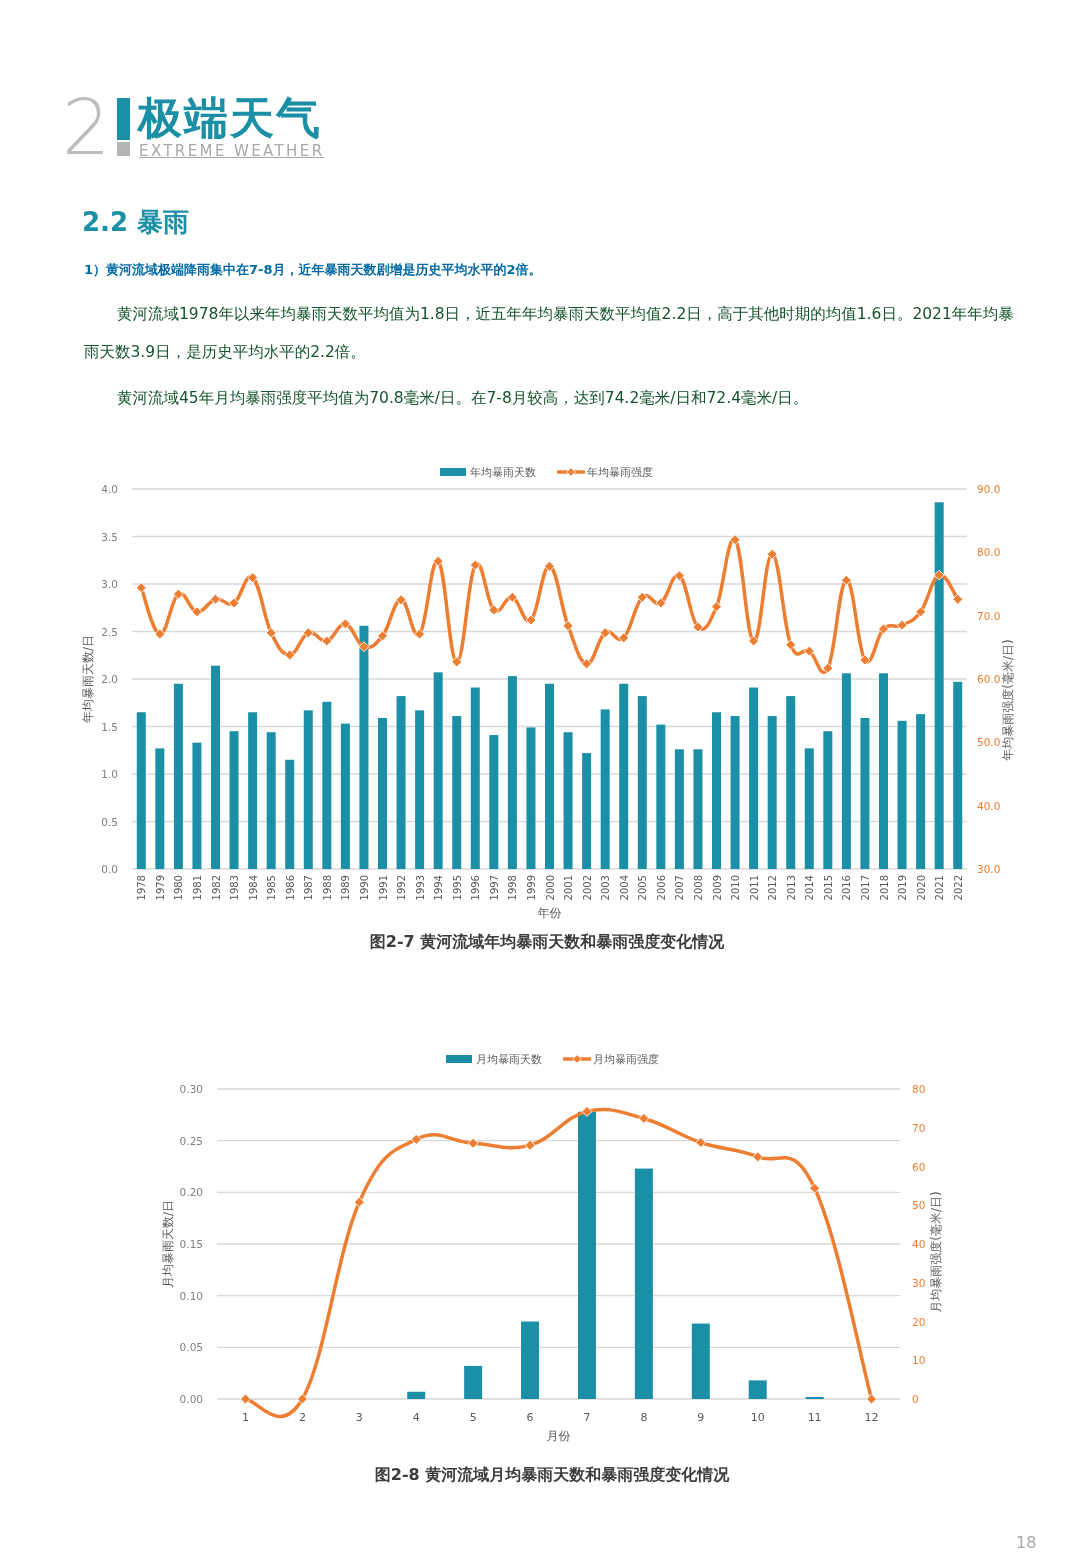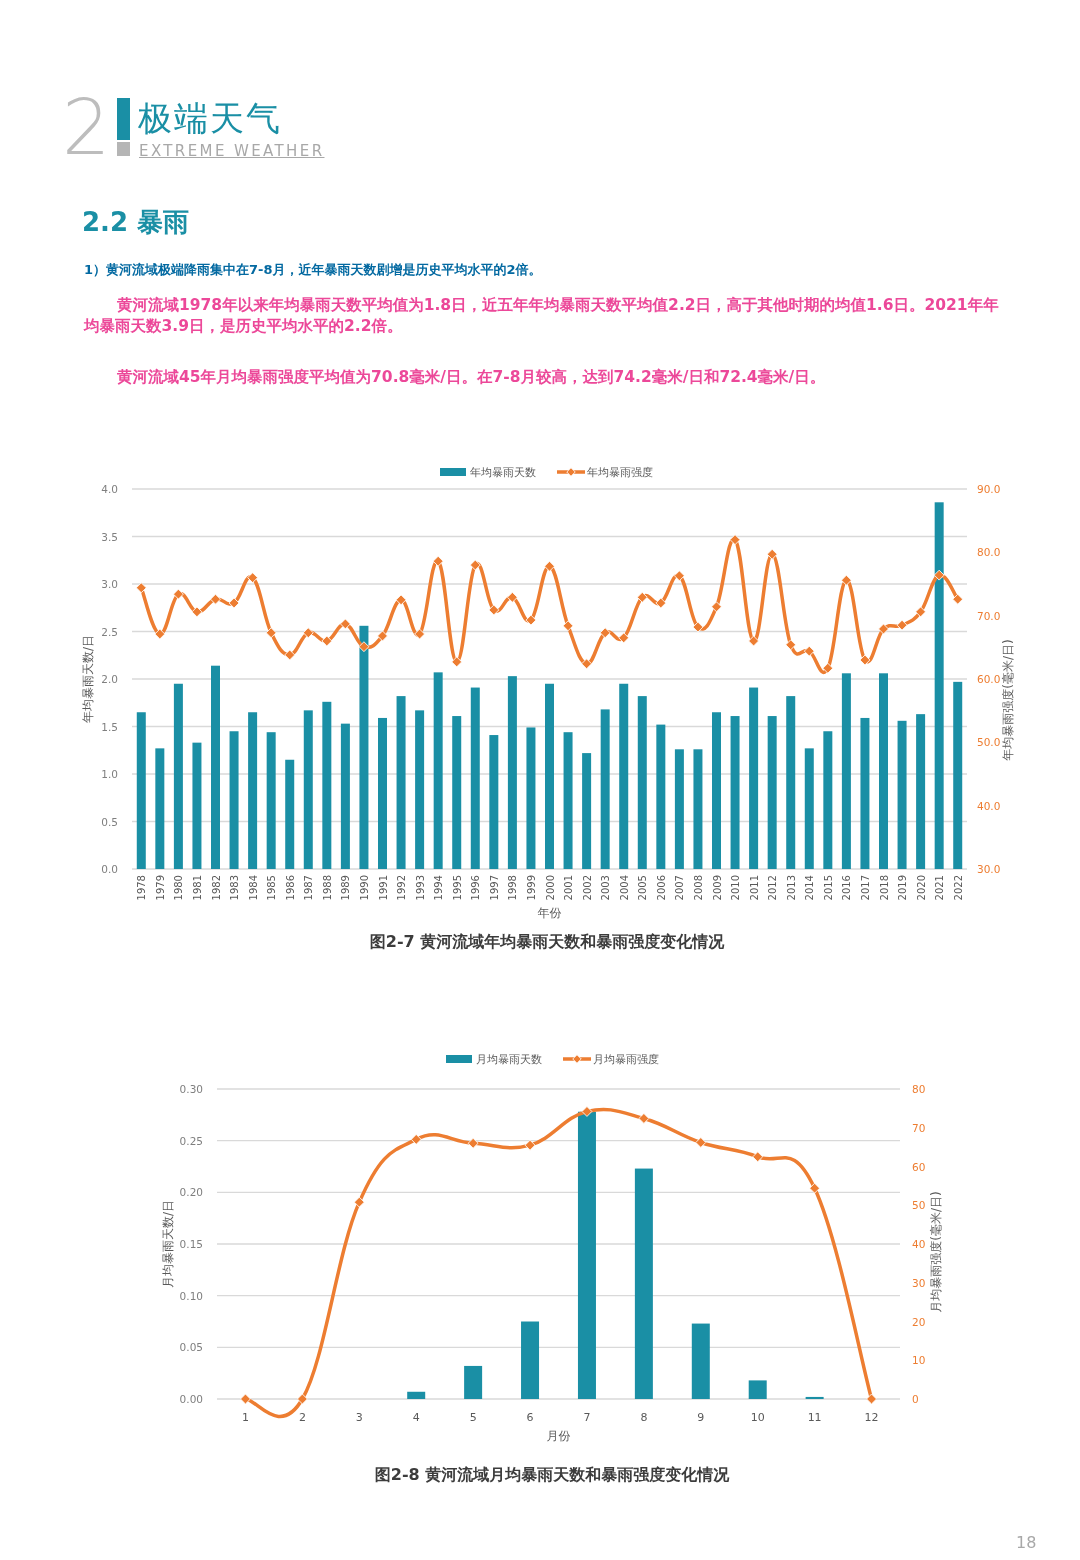--- a/index.html
+++ b/index.html
@@ -3,27 +3,27 @@
 <meta charset="utf-8">
 <style>
   html, body { margin: 0; padding: 0; background: #ffffff; }
   body { width: 1080px; height: 1560px; position: relative; overflow: hidden;
          font-family: "DejaVu Sans", "Liberation Sans", sans-serif; color: #333; }
   .abs { position: absolute; }
   .chap-num { left: 62px; top: 88px; font-size: 76px; font-weight: 200; color: #bdbdbd;
               font-family: "DejaVu Sans", sans-serif; line-height: 80px; letter-spacing: -2px; }
   .chap-bar-top { left: 117px; top: 98px; width: 13px; height: 42px; background: #1a8fa5; }
   .chap-bar-bot { left: 117px; top: 142px; width: 13px; height: 14px; background: #b5b5b5; }
-  .chap-title { left: 138px; top: 92px; font-size: 34px; font-weight: normal; color: #1a8fa5; letter-spacing: 2px; line-height: 52px; }
+  .chap-title { left: 138px; top: 92px; font-size: 44px; font-weight: bold; color: #1a8fa5; letter-spacing: 2px; line-height: 52px; }
   .chap-sub { left: 139px; top: 142px; font-size: 15px; color: #a8a8a8; letter-spacing: 2.4px; line-height: 18px; font-family: "DejaVu Sans", sans-serif; text-decoration: underline; }
   .section-title { left: 82px; top: 192px; font-size: 26px; font-weight: bold; color: #1a8fa5; line-height: 36px; margin-top: 12px; }
   .highlight { left: 84px; top: 257px; font-size: 13px; font-weight: bold; color: #0369a1; line-height: 26px; }
-  .para { left: 84px; width: 930px; font-size: 15.5px; color: #ec4899; line-height: 21px; font-weight: bold; }
+  .para { left: 84px; width: 930px; font-size: 15.5px; color: #14532d; line-height: 38px; }
   .p1 { top: 295px; text-indent: 33px; }
-  .p2 { top: 367px; text-indent: 33px; }
+  .p2 { top: 379px; text-indent: 33px; }
   .caption { font-size: 16px; font-weight: bold; color: #3c3c3c; text-align: center; }
   .cap1 { left: 0; width: 1094px; top: 932px; }
   .cap2 { left: 0; width: 1104px; top: 1465px; }
   .page-num { left: 1016px; top: 1533px; font-size: 16px; color: #a8a8a8; text-align: right; }
   svg text { font-family: "DejaVu Sans", "Liberation Sans", sans-serif; }
 </style>
 </head>
 <body>
 
 <div class="abs chap-num">2</div>

